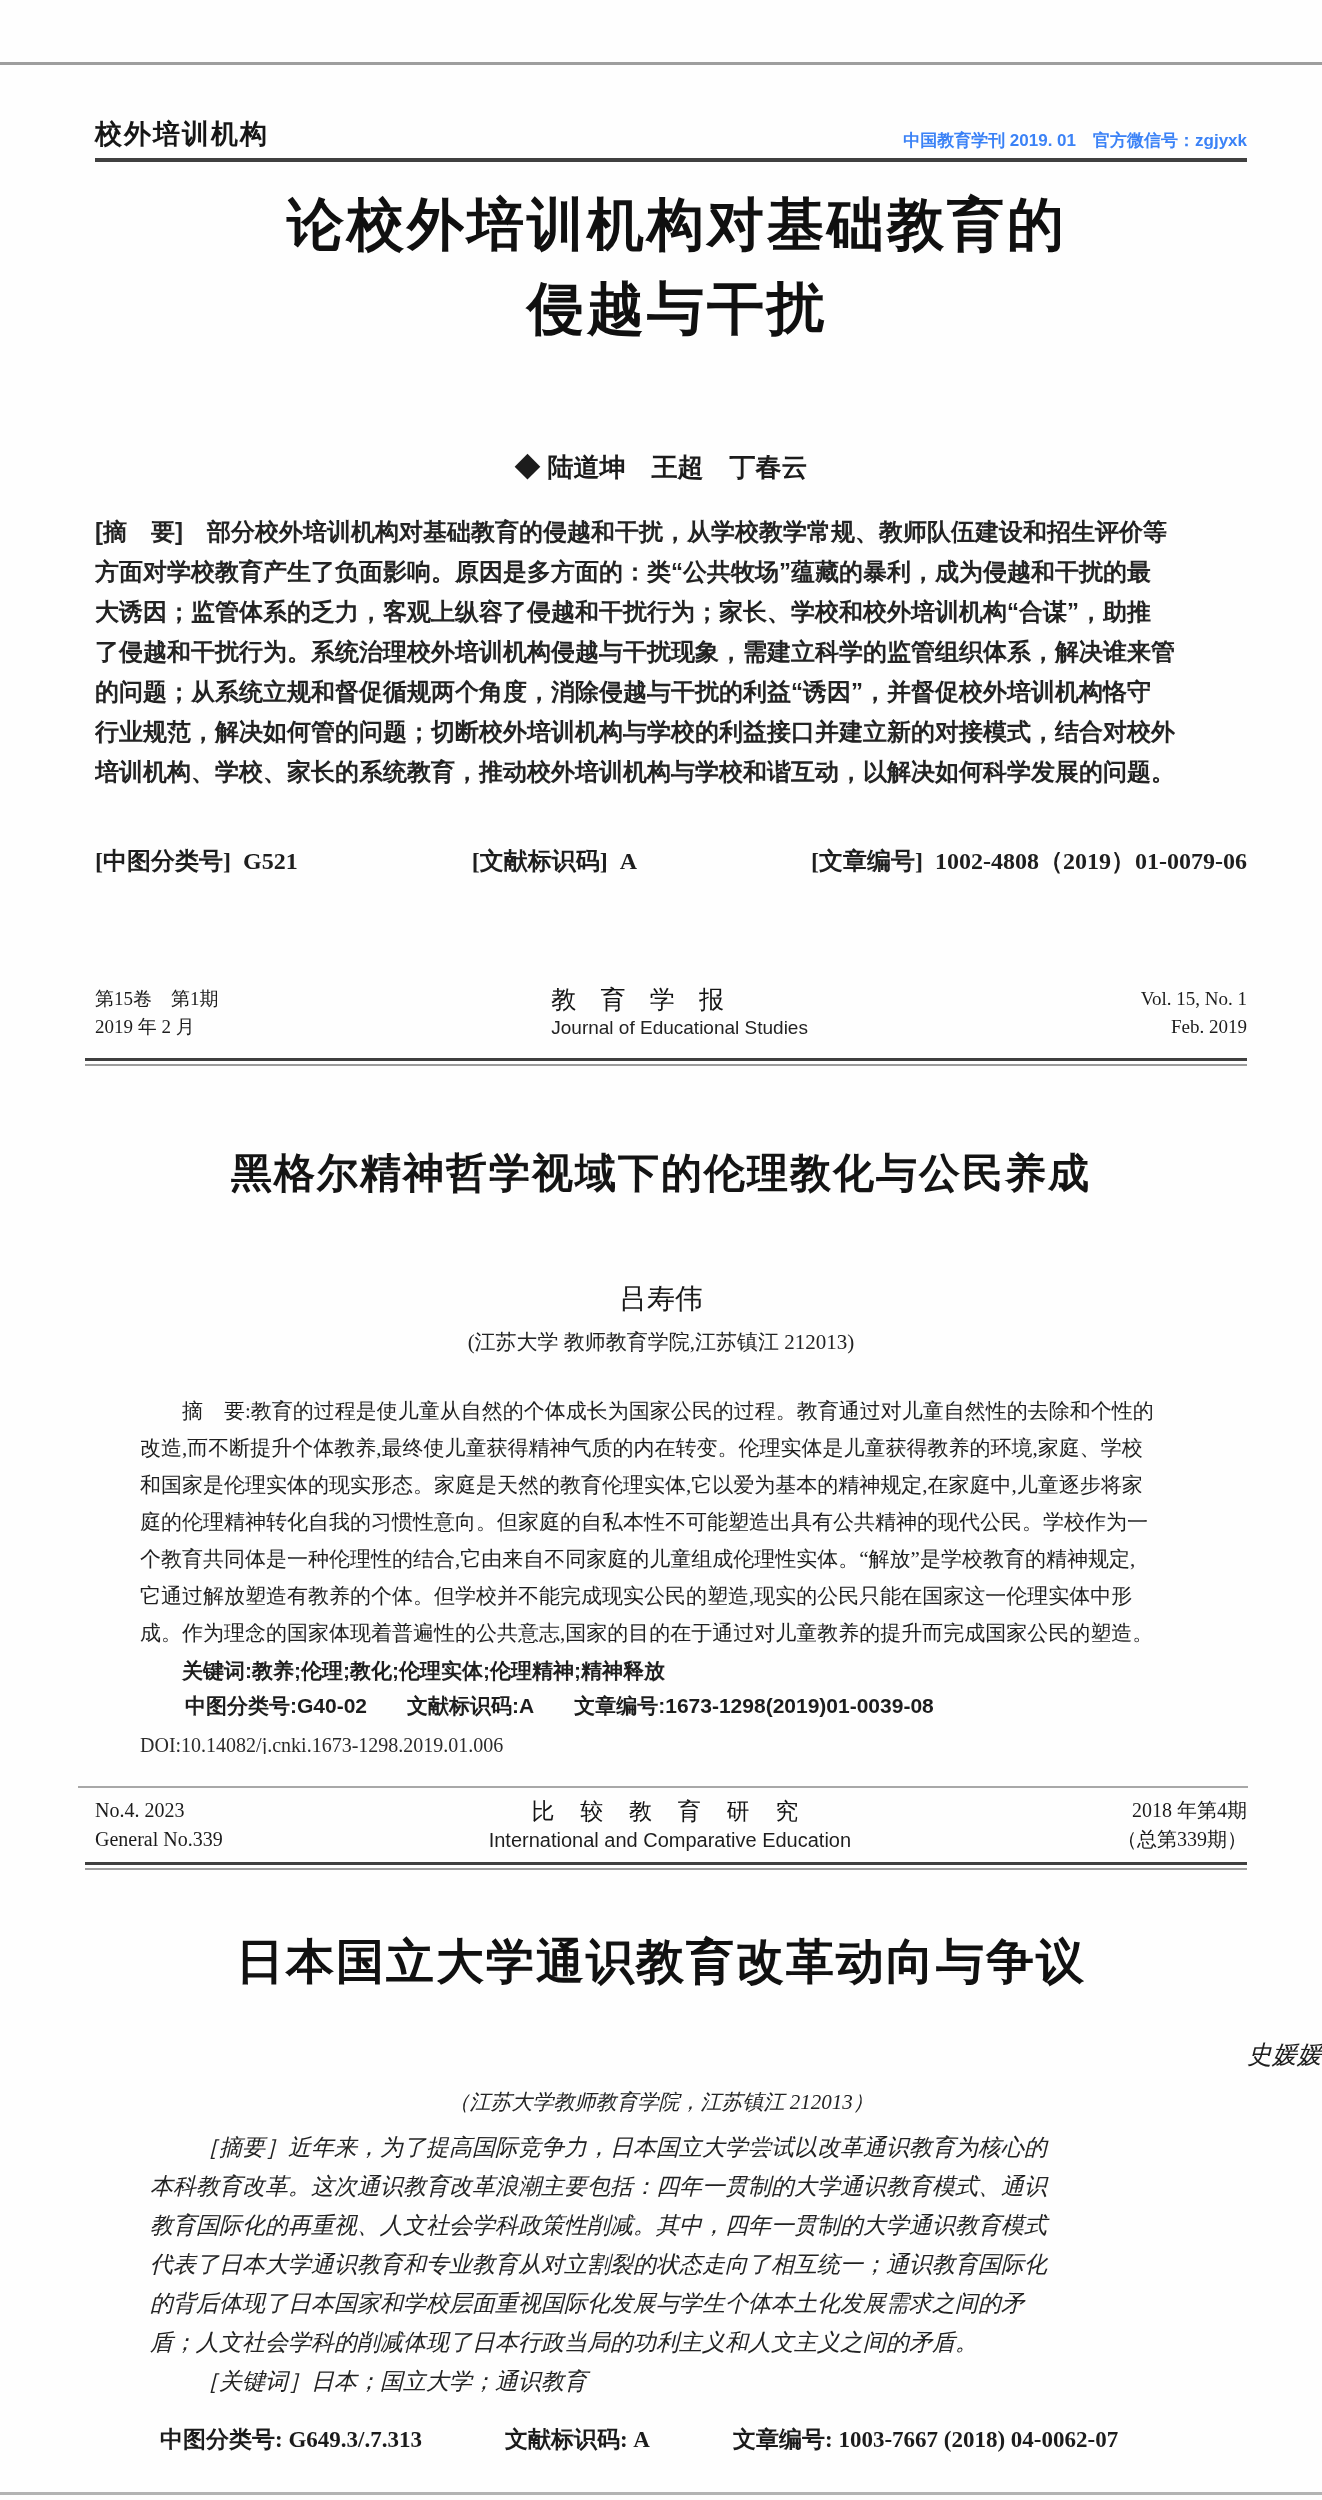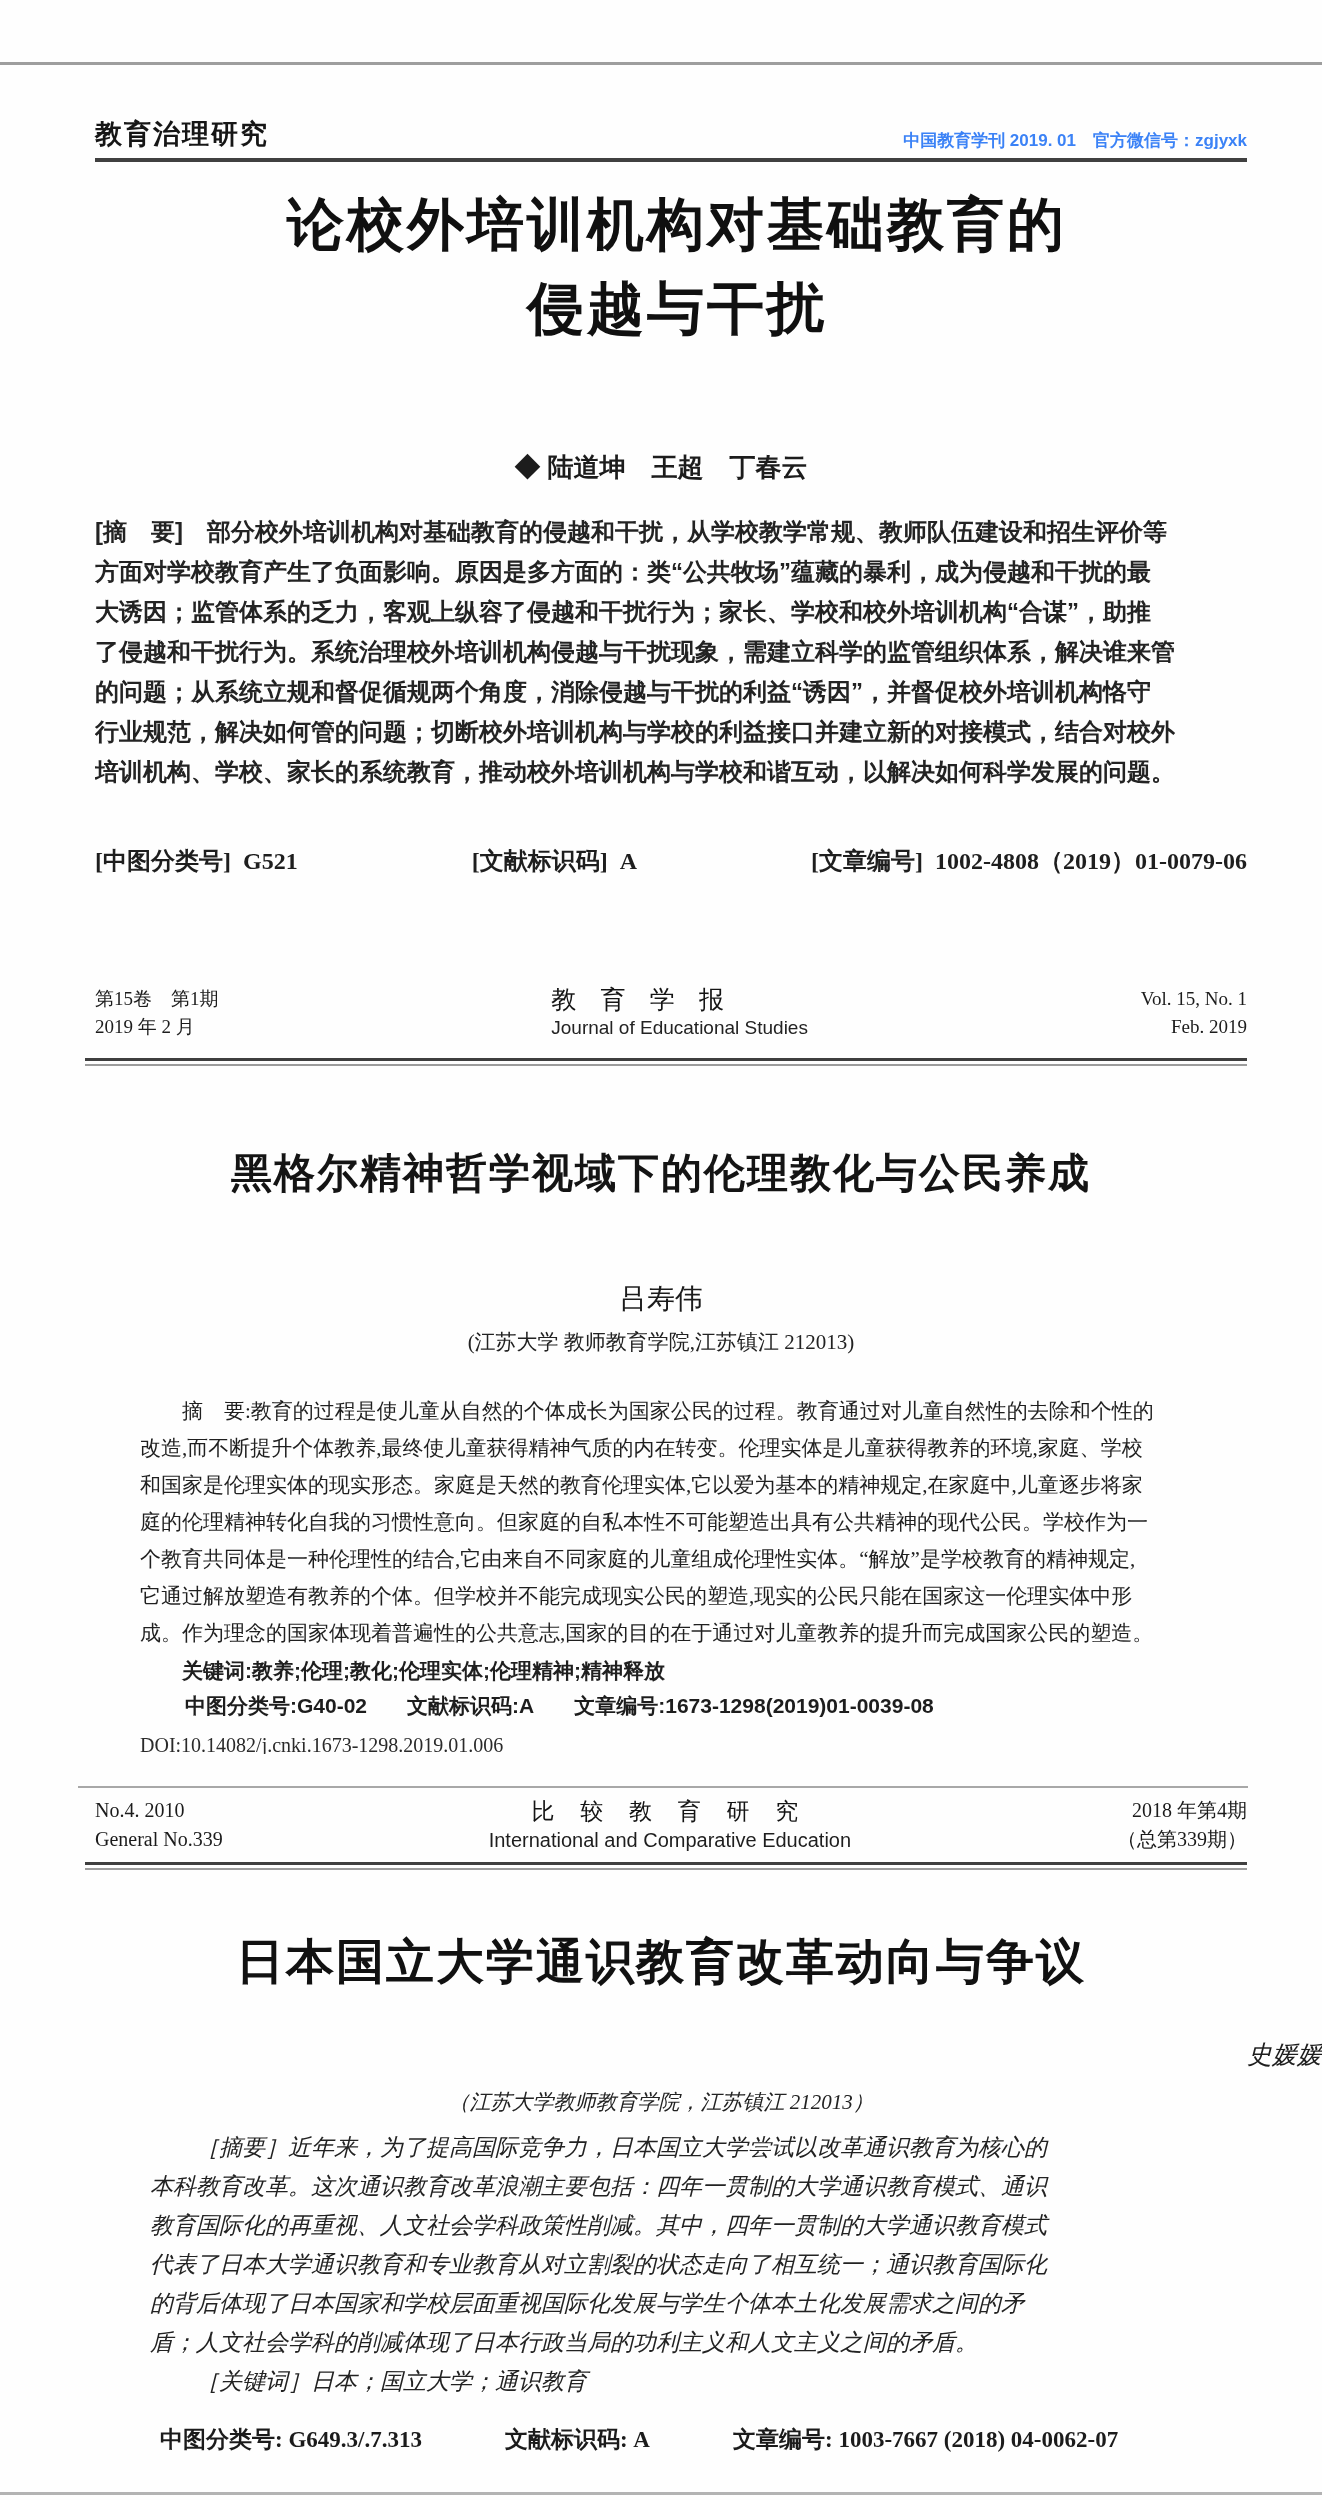--- a/index.html
+++ b/index.html
@@ -73,21 +73,21 @@
          color:#1b1b1b;white-space:pre;}
   .bottomline{top:2492px;left:0;width:1322px;height:3px;background:#b3b3b3;}
   .topline{top:62px;left:0;width:1322px;height:3px;background:#9e9e9e;}
 </style>
 </head>
 <body>
 
 <div class="abs topline"></div>
 
 <div class="abs hdr1 sans">
-  <span class="hdr1-left">教育治理研究</span>
+  <span class="hdr1-left">校外培训机构</span>
   <span class="hdr1-right">中国教育学刊 2019. 01　官方微信号：zgjyxk</span>
 </div>
 <div class="abs hdr1-rule hr"></div>
 
 <div class="abs center title1 sans">
   <div>论校外培训机构对基础教育的</div>
   <div>侵越与干扰</div>
 </div>
 
 <div class="abs center authors1 sans">◆ 陆道坤　王超　丁春云</div>
@@ -150,21 +150,21 @@
 <div class="abs meta2">
   <span>中图分类号:G40-02</span>
   <span>文献标识码:A</span>
   <span>文章编号:1673-1298(2019)01-0039-08</span>
 </div>
 <div class="abs doi2">DOI:10.14082/j.cnki.1673-1298.2019.01.006</div>
 
 <div class="abs p3topline thinline"></div>
 <div class="abs p3hdr">
   <div class="p3h-left">
-    <div>No.4. 2010</div>
+    <div>No.4. 2023</div>
     <div>General No.339</div>
   </div>
   <div class="p3h-center">
     <div class="p3h-cn">比 较 教 育 研 究</div>
     <div class="p3h-en">International and Comparative Education</div>
   </div>
   <div class="p3h-right">
     <div>2018 年第4期</div>
     <div>（总第339期）</div>
   </div>

